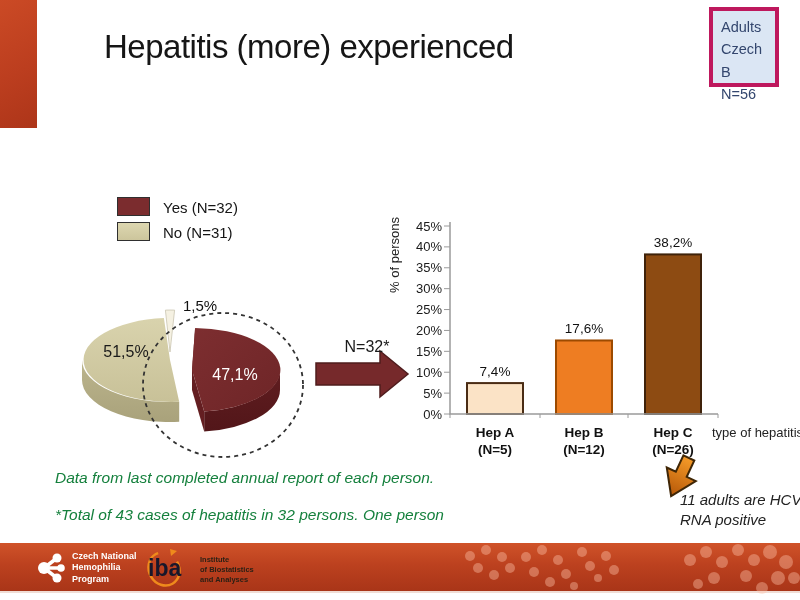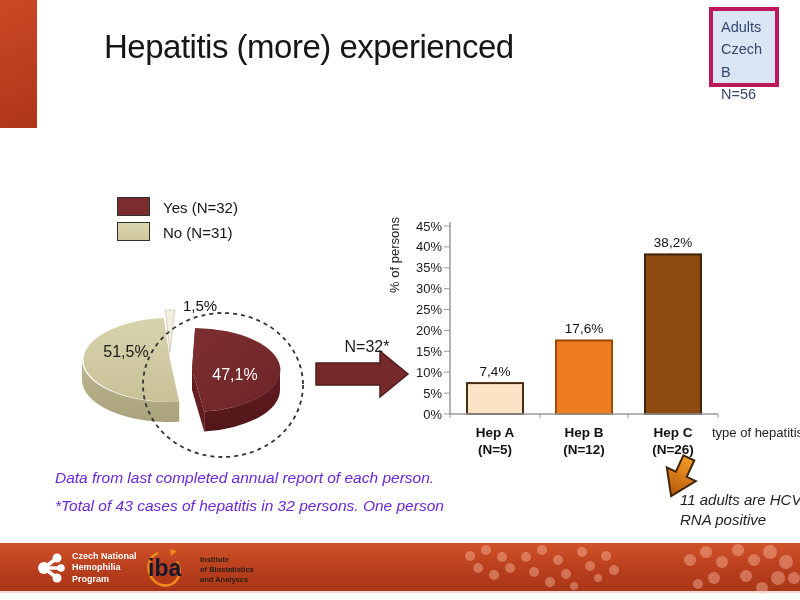--- a/index.html
+++ b/index.html
@@ -19,22 +19,22 @@
   .legend-label{font-size:15px;color:#151515;white-space:nowrap;}
   svg{overflow:visible;}
   svg text{font-family:"Liberation Sans",sans-serif;}
   .pie-label{font-size:15px;fill:#111;text-anchor:middle;}
   .pie-label-big{font-size:16px;text-anchor:middle;}
   .flow-arrow-label{font-size:16px;fill:#1a1a1a;text-anchor:middle;}
   .axis-title{font-size:13px;fill:#222;}
   .tick-label{font-size:13px;fill:#1a1a1a;}
   .bar-value{font-size:13.5px;fill:#111;text-anchor:middle;}
   .cat-label{font-size:13.5px;font-weight:bold;fill:#111;text-anchor:middle;}
-  .notes{left:55px;top:468px;width:400px;font-style:italic;color:#6d28d9;font-size:15.5px;line-height:1.25;}
-  .note2{margin-top:9px;font-style:italic;}
+  .notes{left:55px;top:468px;width:400px;font-style:italic;color:#15803d;font-size:15.5px;line-height:1.25;}
+  .note2{margin-top:18px;font-style:italic;}
   .annotation{left:680px;top:490px;width:130px;font-style:italic;font-size:15px;color:#222;line-height:1.35;}
   .footer-bar{left:0;top:543px;width:800px;height:48px;background:linear-gradient(180deg,#d05329 0%,#bc411f 45%,#a93518 100%);border-bottom:2px solid #f0ddd5;}
   .logo1{left:36px;top:551px;display:flex;align-items:center;color:#ffffff;}
   .logo1-text{font-size:9px;font-weight:bold;line-height:1.25;margin-left:4px;}
   .logo2{left:146px;top:549px;display:flex;align-items:center;}
   .logo2-brand{font-size:23px;font-weight:bold;color:#17172b;position:relative;z-index:1;}
   .logo2-text{font-size:7.5px;font-weight:bold;color:#2b2015;line-height:1.3;margin-left:6px;padding-top:4px;}
   .iba-ring{position:absolute;left:-6px;top:-2px;}
 </style>
 </head>

